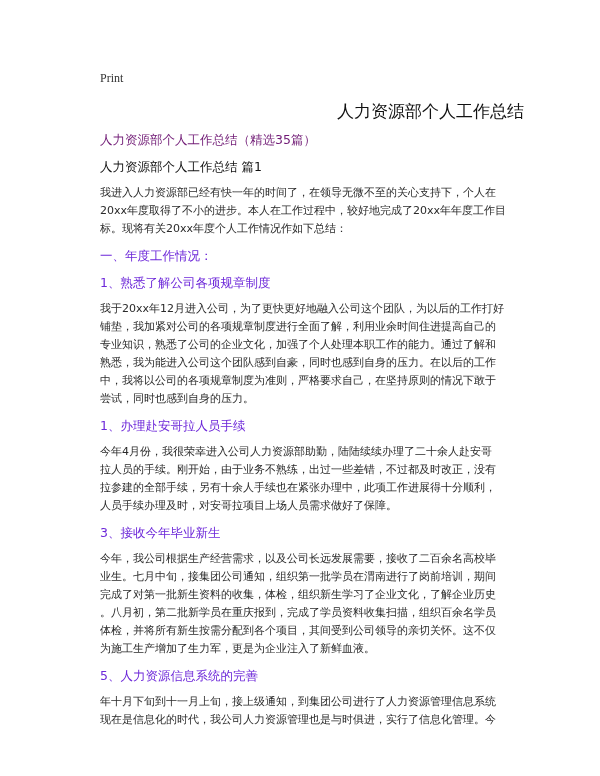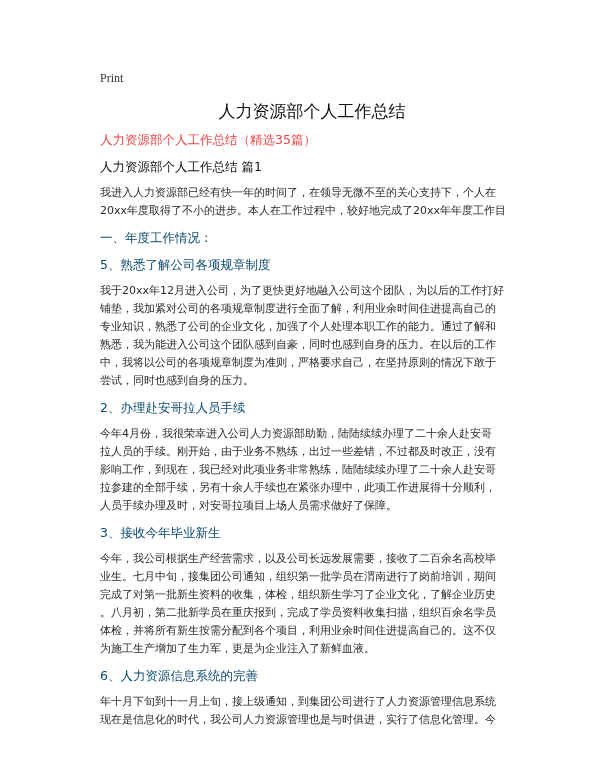--- a/index.html
+++ b/index.html
@@ -25,28 +25,28 @@
     font-family: "Liberation Serif", "DejaVu Serif", serif;
     font-size: 12px;
     color: #333333;
     line-height: 16px;
     margin: 0;
   }
   .doc-title {
     font-size: 17px;
     font-weight: normal;
     color: #111111;
-    text-align: center;
+    text-align: right;
     margin: 14px 0 0 0;
     line-height: 22px;
     width: 424px;
   }
   .subtitle {
     font-size: 12.5px;
-    color: #ef4444;
+    color: #701a75;
     margin: 9px 0 4px 0;
     line-height: 18px;
   }
   .section-heading {
     font-size: 12.5px;
     font-weight: normal;
     color: #111111;
     margin: 9px 0 0 0;
     line-height: 18px;
   }
@@ -55,71 +55,71 @@
     color: #2a2a2a;
     line-height: 18px;
     margin: 8px 0 0 0;
   }
   .para .line {
     display: block;
     white-space: nowrap;
   }
   .item-heading {
     font-size: 12.5px;
-    color: #0c4a6e;
+    color: #6d28d9;
     line-height: 18px;
     margin: 9px 0 0 0;
   }
 </style>
 </head>
 <body>
 
 <div class="page">
   <p class="print-label">Print</p>
 
   <h1 class="doc-title">人力资源部个人工作总结</h1>
 
   <p class="subtitle">人力资源部个人工作总结（精选35篇）</p>
 
   <p class="section-heading">人力资源部个人工作总结 篇1</p>
 
   <p class="para">
     <span class="line">我进入人力资源部已经有快一年的时间了，在领导无微不至的关心支持下，个人在</span>
     <span class="line">20xx年度取得了不小的进步。本人在工作过程中，较好地完成了20xx年年度工作目</span>
+    <span class="line">标。现将有关20xx年度个人工作情况作如下总结：</span>
   </p>
 
   <p class="item-heading">一、年度工作情况：</p>
 
-  <p class="item-heading">5、熟悉了解公司各项规章制度</p>
+  <p class="item-heading">1、熟悉了解公司各项规章制度</p>
   <p class="para">
     <span class="line">我于20xx年12月进入公司，为了更快更好地融入公司这个团队，为以后的工作打好</span>
     <span class="line">铺垫，我加紧对公司的各项规章制度进行全面了解，利用业余时间住进提高自己的</span>
     <span class="line">专业知识，熟悉了公司的企业文化，加强了个人处理本职工作的能力。通过了解和</span>
     <span class="line">熟悉，我为能进入公司这个团队感到自豪，同时也感到自身的压力。在以后的工作</span>
     <span class="line">中，我将以公司的各项规章制度为准则，严格要求自己，在坚持原则的情况下敢于</span>
     <span class="line">尝试，同时也感到自身的压力。</span>
   </p>
 
-  <p class="item-heading">2、办理赴安哥拉人员手续</p>
+  <p class="item-heading">1、办理赴安哥拉人员手续</p>
   <p class="para">
     <span class="line">今年4月份，我很荣幸进入公司人力资源部助勤，陆陆续续办理了二十余人赴安哥</span>
     <span class="line">拉人员的手续。刚开始，由于业务不熟练，出过一些差错，不过都及时改正，没有</span>
-    <span class="line">影响工作，到现在，我已经对此项业务非常熟练，陆陆续续办理了二十余人赴安哥</span>
     <span class="line">拉参建的全部手续，另有十余人手续也在紧张办理中，此项工作进展得十分顺利，</span>
     <span class="line">人员手续办理及时，对安哥拉项目上场人员需求做好了保障。</span>
   </p>
 
   <p class="item-heading">3、接收今年毕业新生</p>
   <p class="para">
     <span class="line">今年，我公司根据生产经营需求，以及公司长远发展需要，接收了二百余名高校毕</span>
     <span class="line">业生。七月中旬，接集团公司通知，组织第一批学员在渭南进行了岗前培训，期间</span>
     <span class="line">完成了对第一批新生资料的收集，体检，组织新生学习了企业文化，了解企业历史</span>
     <span class="line">。八月初，第二批新学员在重庆报到，完成了学员资料收集扫描，组织百余名学员</span>
-    <span class="line">体检，并将所有新生按需分配到各个项目，利用业余时间住进提高自己的。这不仅</span>
+    <span class="line">体检，并将所有新生按需分配到各个项目，其间受到公司领导的亲切关怀。这不仅</span>
     <span class="line">为施工生产增加了生力军，更是为企业注入了新鲜血液。</span>
   </p>
 
-  <p class="item-heading">6、人力资源信息系统的完善</p>
+  <p class="item-heading">5、人力资源信息系统的完善</p>
   <p class="para">
     <span class="line">年十月下旬到十一月上旬，接上级通知，到集团公司进行了人力资源管理信息系统</span>
     <span class="line">现在是信息化的时代，我公司人力资源管理也是与时俱进，实行了信息化管理。今</span>
   </p>
 </div>
 
 </body></html>

